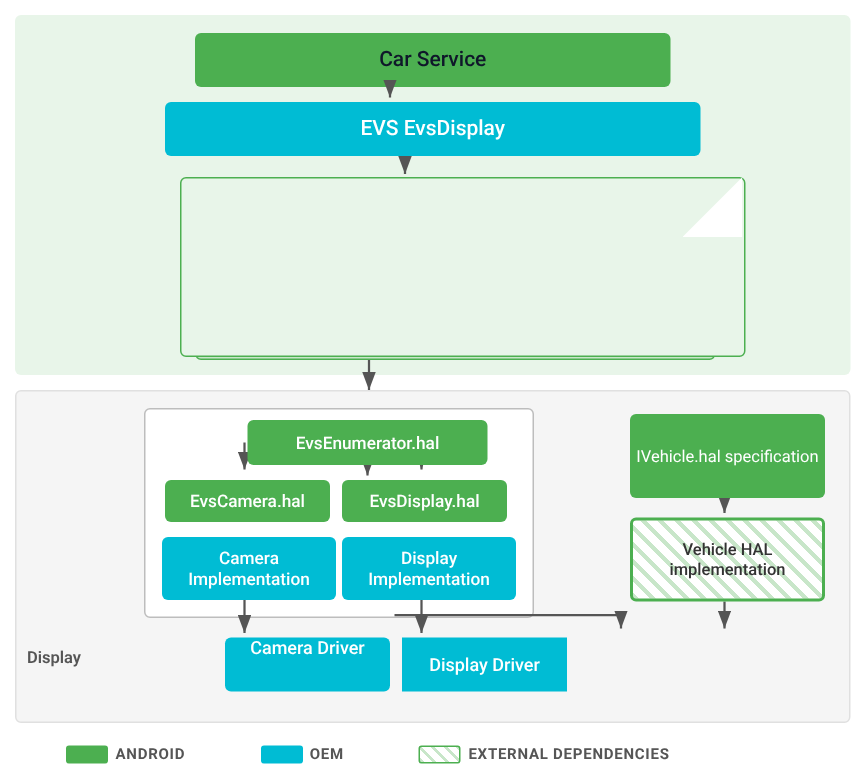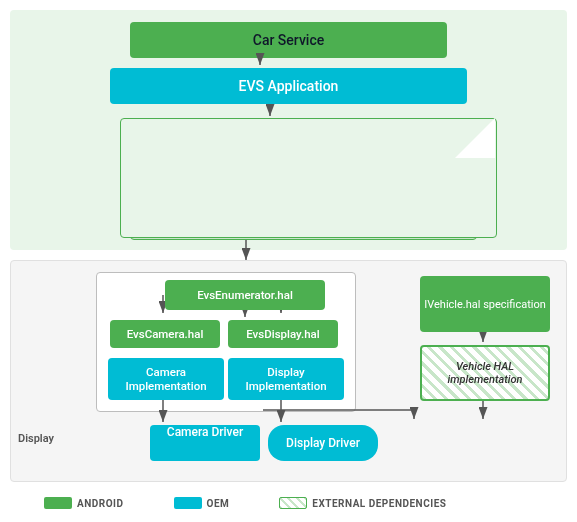--- a/index.html
+++ b/index.html
@@ -282,21 +282,21 @@
     }
 
     
     .display-driver {
       position: absolute;
       top: 425px;
       left: 268px;
       width: 110px;
       height: 36px;
       background: #00bcd4;
-      border-radius: 16px;
+      border-radius: 0;
       display: flex;
       align-items: center;
       justify-content: center;
       color: #fff;
       font-size: 12px;
       font-weight: 500;
       z-index: 10;
     }
 
     
@@ -335,21 +335,20 @@
       border: 2px solid #4caf50;
       border-radius: 4px;
       display: flex;
       align-items: center;
       justify-content: center;
       color: #333;
       font-size: 11px;
       font-weight: 500;
       text-align: center;
       z-index: 10;
-      font-style: italic;
     }
 
     
     .drivers-oval {
       position: absolute;
       top: 422px;
       left: 415px;
       width: 130px;
       height: 42px;
       background: repeating-linear-gradient(
@@ -432,21 +431,21 @@
 
 <div class="diagram-container">
 
   <div style="position:absolute;top:10px;left:10px;right:10px;height:240px;background:#e8f5e9;border-radius:4px;z-index:0;"></div>
 
   <div class="car-service">
     <span>Car Service</span>
   </div>
 
   <div class="evs-application">
-    <span>EVS Application</span>
+    <span>EVS EvsDisplay</span>
   </div>
 
   <div class="hal-bg"></div>
   <div class="paper-fold"></div>
 
   <div class="evs-enumerator-top">
     <span>EvsEnumerator.hal</span>
   </div>
 
   <div class="evs-camera-hal-top">

